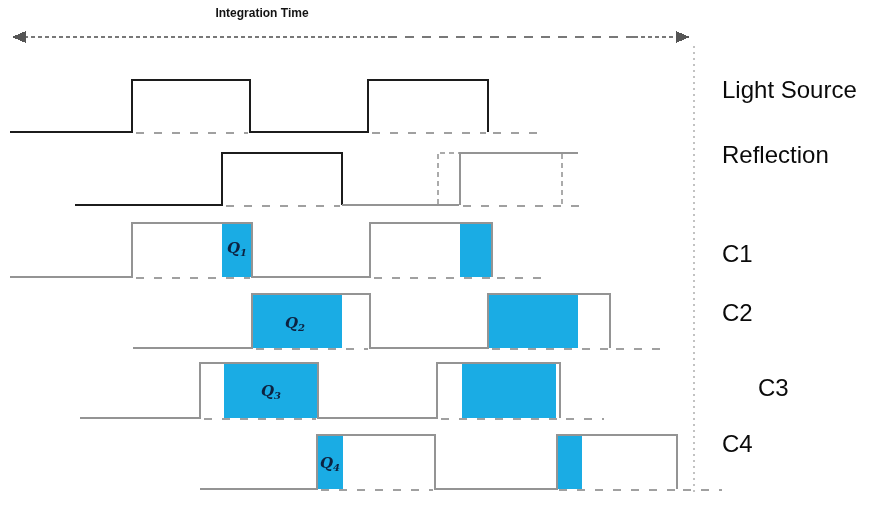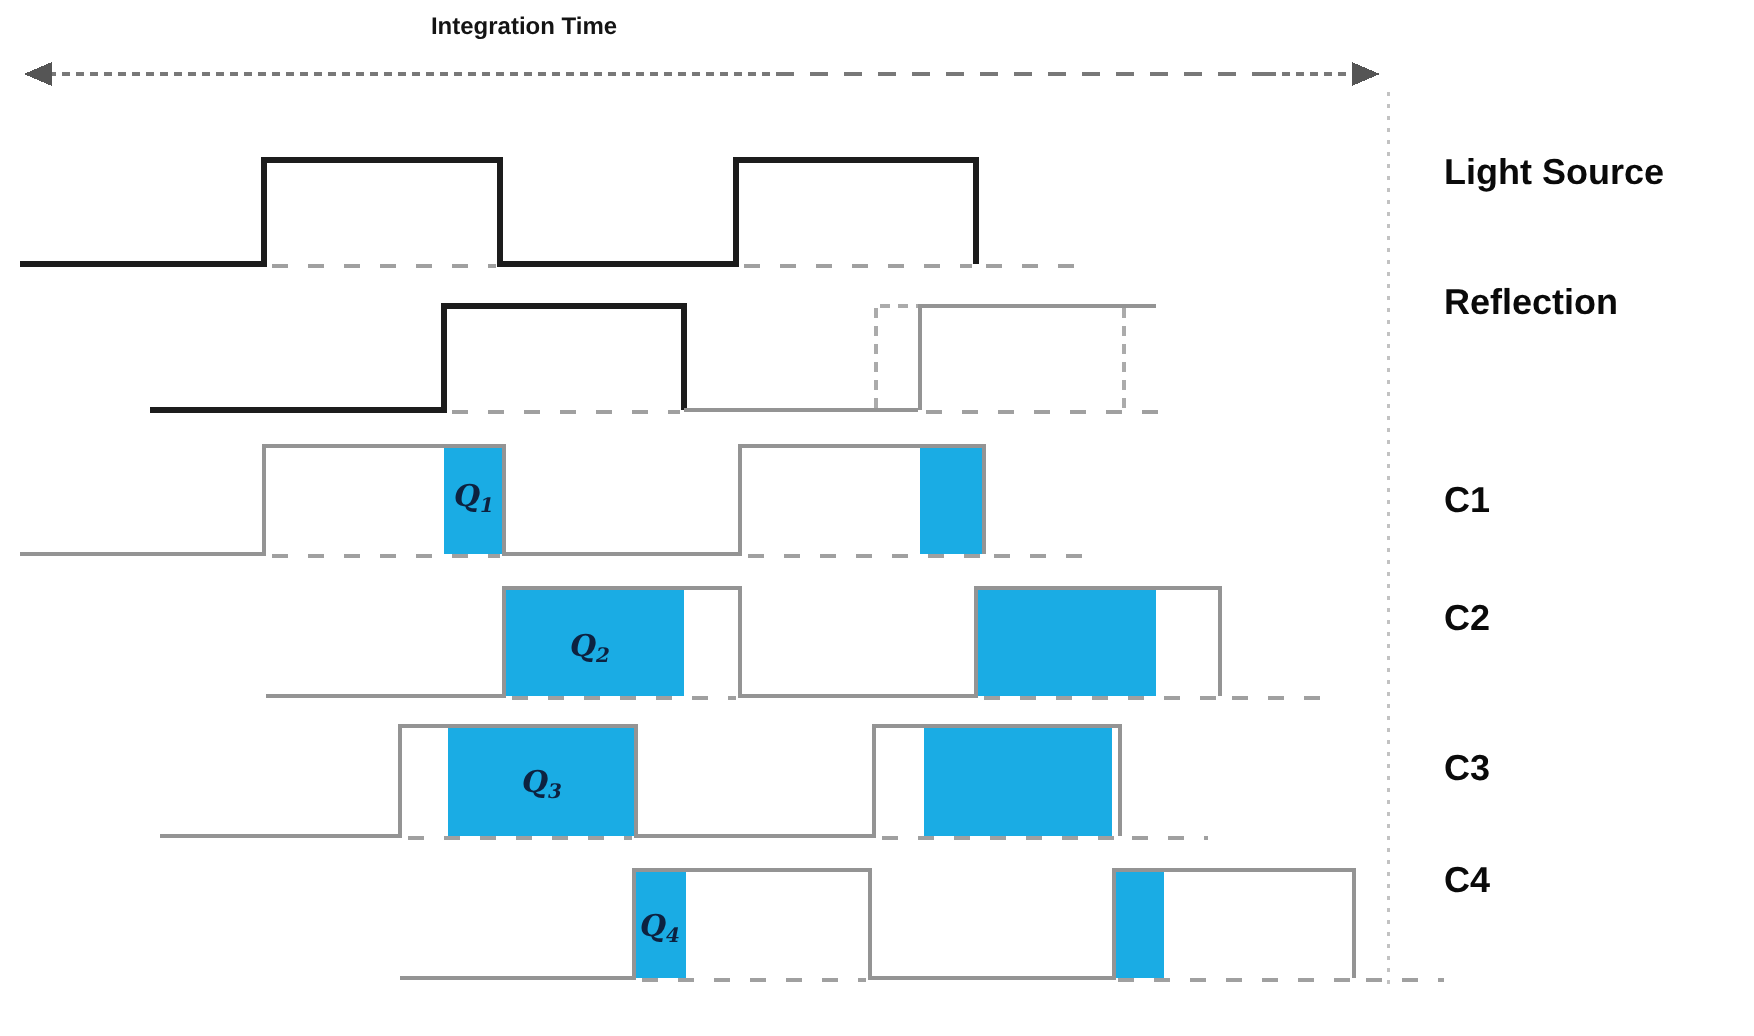--- a/index.html
+++ b/index.html
@@ -1,21 +1,21 @@
 <!DOCTYPE html>
 <html><head>
 <meta charset="utf-8">
 <style>
   html,body{margin:0;padding:0;background:#fff;}
   .canvas{position:relative;width:877px;height:518px;background:#ffffff;overflow:hidden;
           font-family:"Liberation Sans",sans-serif;}
   #diagram-svg{position:absolute;left:0;top:0;width:877px;height:518px;}
   .title{position:absolute;top:6px;left:262px;transform:translateX(-50%);
          font-size:12px;font-weight:bold;color:#141414;white-space:nowrap;}
-  .side-label{position:absolute;left:722px;font-size:18px;font-weight:bold;
+  .side-label{position:absolute;left:722px;font-size:24px;font-weight:normal;
               color:#0a0a0a;white-space:nowrap;line-height:1.1;}
 </style>
 </head>
 <body>
 
 <div class="canvas">
   <svg id="diagram-svg" viewBox="0 0 877 518" shape-rendering="crispEdges">
       <line x1="694" y1="46" x2="694" y2="495" stroke="#c2c2c2" stroke-width="1.5" stroke-dasharray="2 4"></line>
       <line x1="24" y1="37" x2="388" y2="37" stroke="#787878" stroke-width="2" stroke-dasharray="4 3"></line>
       <line x1="388" y1="37" x2="634" y2="37" stroke="#787878" stroke-width="2" stroke-dasharray="9 8"></line>
@@ -62,16 +62,16 @@
       <polyline points="559,490 675,490" fill="none" stroke="#a0a0a0" stroke-width="2" stroke-dasharray="8 10"></polyline>
       <polyline points="683,490 722,490" fill="none" stroke="#a0a0a0" stroke-width="2" stroke-dasharray="8 10"></polyline>
       <text x="330" y="468" fill="#0d2240" font-size="15" font-style="italic" font-weight="bold" text-anchor="middle" font-family="&quot;DejaVu Serif&quot;, serif" shape-rendering="auto">Q<tspan font-size="10" dy="3">4</tspan></text>
     </svg>
   <div class="title">Integration Time</div>
   <div id="side-labels">
       <div class="side-label" style="top: 77px;">Light Source</div>
       <div class="side-label" style="top: 142px;">Reflection</div>
       <div class="side-label" style="top: 241px;">C1</div>
       <div class="side-label" style="top: 300px;">C2</div>
-      <div class="side-label" style="top: 375px;">C3</div>
+      <div class="side-label" style="top: 375px; margin-left: 36px;">C3</div>
       <div class="side-label" style="top: 431px;">C4</div>
     </div>
 </div>
 
 </body></html>

